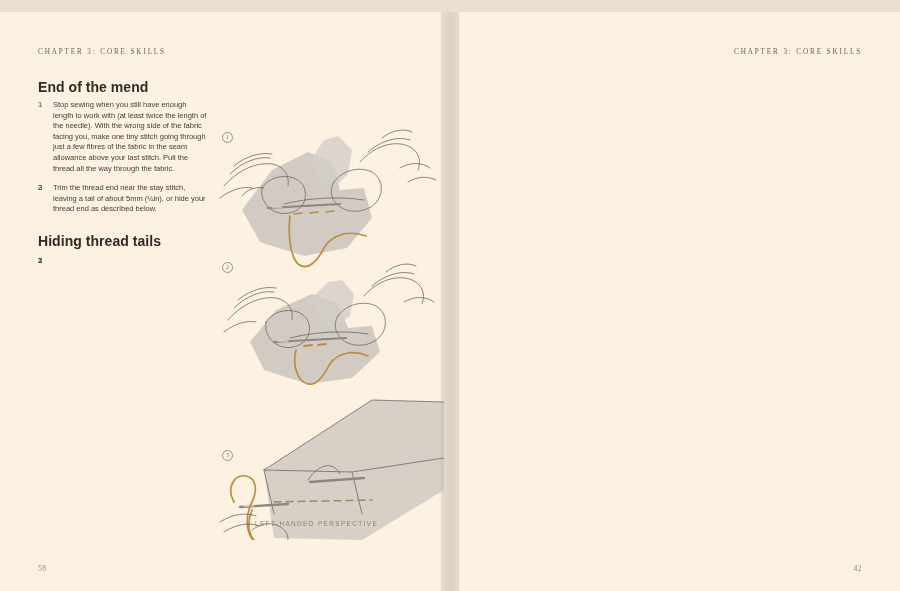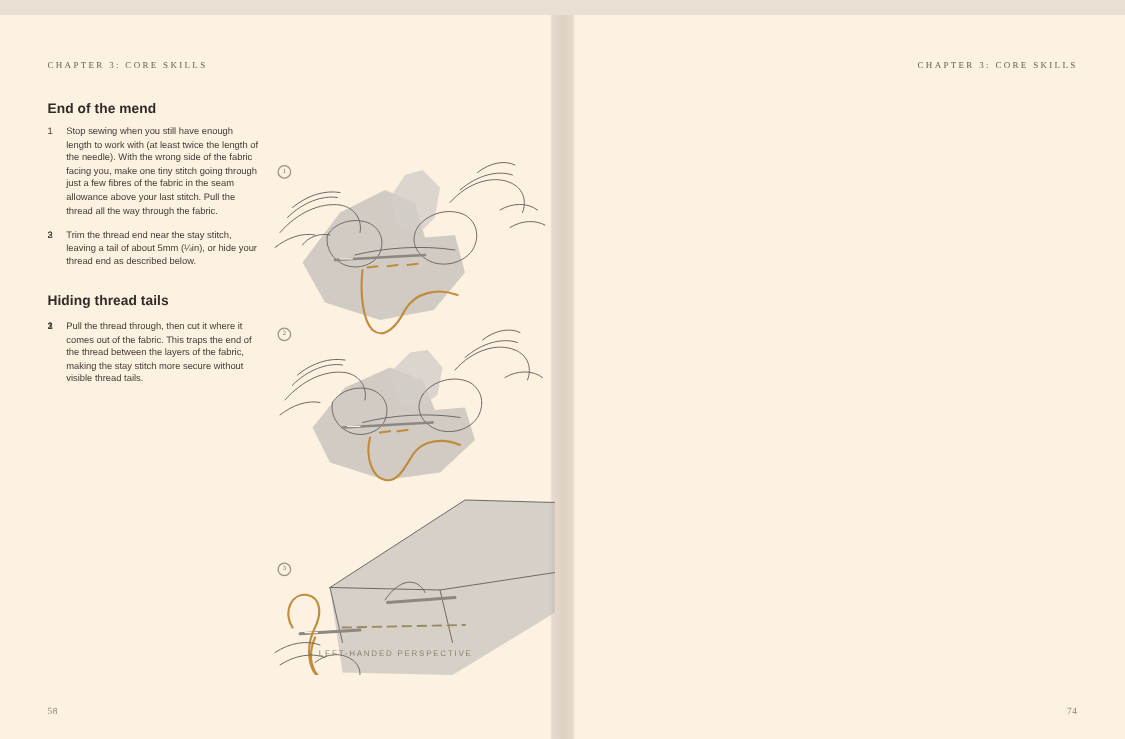--- a/index.html
+++ b/index.html
@@ -46,21 +46,21 @@
     letter-spacing:.5px;
   }
   .folio.l{ left:38px; }
   .folio.r{ right:38px; }
 
   
   .col{ position:absolute; }
   .col-left-text{ left:38px; top:70px; width:170px; }
 
   h3.sec{
-    font-size:11px;line-height:11px;font-weight:600;
+    font-size:14px;line-height:11px;font-weight:600;
     margin:0 0 7px 0;color:#2f2b26;letter-spacing:.05px;
   }
   h3.sec.gap{ margin-top:21px; }
   ol.steps{
     list-style:none;margin:0;padding:0;
   }
   ol.steps li{
     position:relative;
     padding-left:15px;
     font-size:7.5px;line-height:10.6px;
@@ -104,21 +104,21 @@
       <ol class="steps">
         <li><span class="num">1</span><span>Stop sewing when you still have enough length to work with (at least twice the length of the needle). With the wrong side of the fabric facing you, make one tiny stitch going through just a few fibres of the fabric in the seam allowance above your last stitch. Pull the thread all the way through the fabric.</span></li>
         <li><span class="num">2</span></li>
         <li><span class="num">3</span><span>Trim the thread end near the stay stitch, leaving a tail of about 5mm (¼in), or hide your thread end as described below.</span></li>
       </ol>
 
       <h3 class="sec gap">Hiding thread tails</h3>
       <ol class="steps">
         <li><span class="num">1</span></li>
         <li><span class="num">2</span></li>
-        <li><span class="num">3</span><span>Pull the thread through, then cut it where it comes out of the fabric. This traps the end of the thread between the layers of the fabric, making the stay stitch more secure without visible thread tails.</span></li>
+        <li><span class="num">3</span></li>
       </ol>
     </div>
 
     <div class="illo-wrap illo-left">
       <svg width="232" height="470" viewBox="0 0 232 470">
         <g fill="none" stroke="#6d6a64" stroke-width="0.8" stroke-linecap="round" stroke-linejoin="round">
 
           <path d="M30 140 L60 100 L96 82 L120 92 L128 120 L152 118 L160 148 L135 178 L92 186 L48 172 Z" fill="#c9c4bd" stroke="none" opacity="0.85"></path>
           <path d="M100 88 L112 70 L126 66 L140 80 L136 104 L124 116 L106 112 Z" fill="#d2cec8" stroke="none" opacity="0.8"></path>
 
@@ -206,17 +206,17 @@
 
     <div class="figcaption">LEFT-HANDED PERSPECTIVE</div>
 
     <div class="folio l">58</div>
   </div>
 
   <div class="page right">
 
     <div class="runhead r">CHAPTER 3: CORE SKILLS</div>
 
-    <div class="folio r">74</div>
+    <div class="folio r">42</div>
   </div>
 
   <div class="gutter"></div>
 </div>
 
 </body></html>

